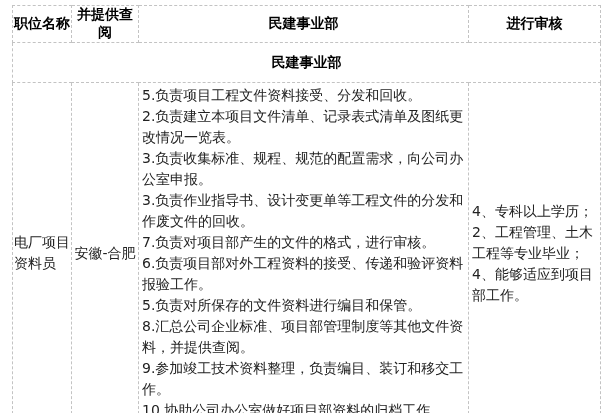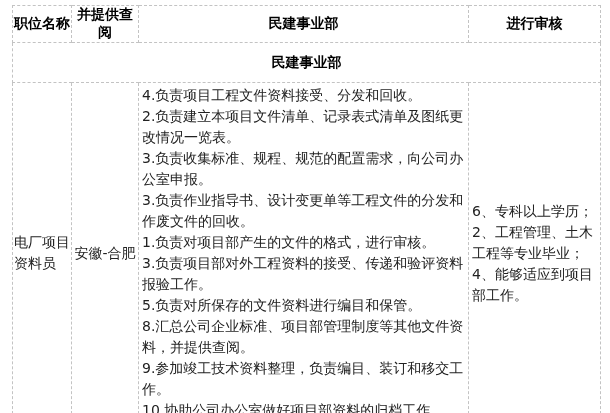--- a/index.html
+++ b/index.html
@@ -81,31 +81,31 @@
     </tr>
   </thead>
   <tbody>
     <tr class="dept-row">
       <td class="dept" colspan="4">民建事业部</td>
     </tr>
     <tr class="data-row">
       <td class="pos">电厂项目资料员</td>
       <td class="loc">安徽-合肥</td>
       <td class="desc">
-        <span class="line">4.负责项目工程文件资料接受、分发和回收。</span>
+        <span class="line">5.负责项目工程文件资料接受、分发和回收。</span>
         <span class="line">2.负责建立本项目文件清单、记录表式清单及图纸更改情况一览表。</span>
         <span class="line">3.负责收集标准、规程、规范的配置需求，向公司办公室申报。</span>
         <span class="line">3.负责作业指导书、设计变更单等工程文件的分发和作废文件的回收。</span>
-        <span class="line">1.负责对项目部产生的文件的格式，进行审核。</span>
-        <span class="line">3.负责项目部对外工程资料的接受、传递和验评资料报验工作。</span>
+        <span class="line">7.负责对项目部产生的文件的格式，进行审核。</span>
+        <span class="line">6.负责项目部对外工程资料的接受、传递和验评资料报验工作。</span>
         <span class="line">5.负责对所保存的文件资料进行编目和保管。</span>
         <span class="line">8.汇总公司企业标准、项目部管理制度等其他文件资料，并提供查阅。</span>
         <span class="line">9.参加竣工技术资料整理，负责编目、装订和移交工作。</span>
         <span class="line">10.协助公司办公室做好项目部资料的归档工作。</span>
       </td>
       <td class="req">
-        <span class="line">6、专科以上学历；</span>
+        <span class="line">4、专科以上学历；</span>
         <span class="line">2、工程管理、土木工程等专业毕业；</span>
         <span class="line">4、能够适应到项目部工作。</span>
       </td>
     </tr>
   </tbody>
 </table>
 
 </body></html>

